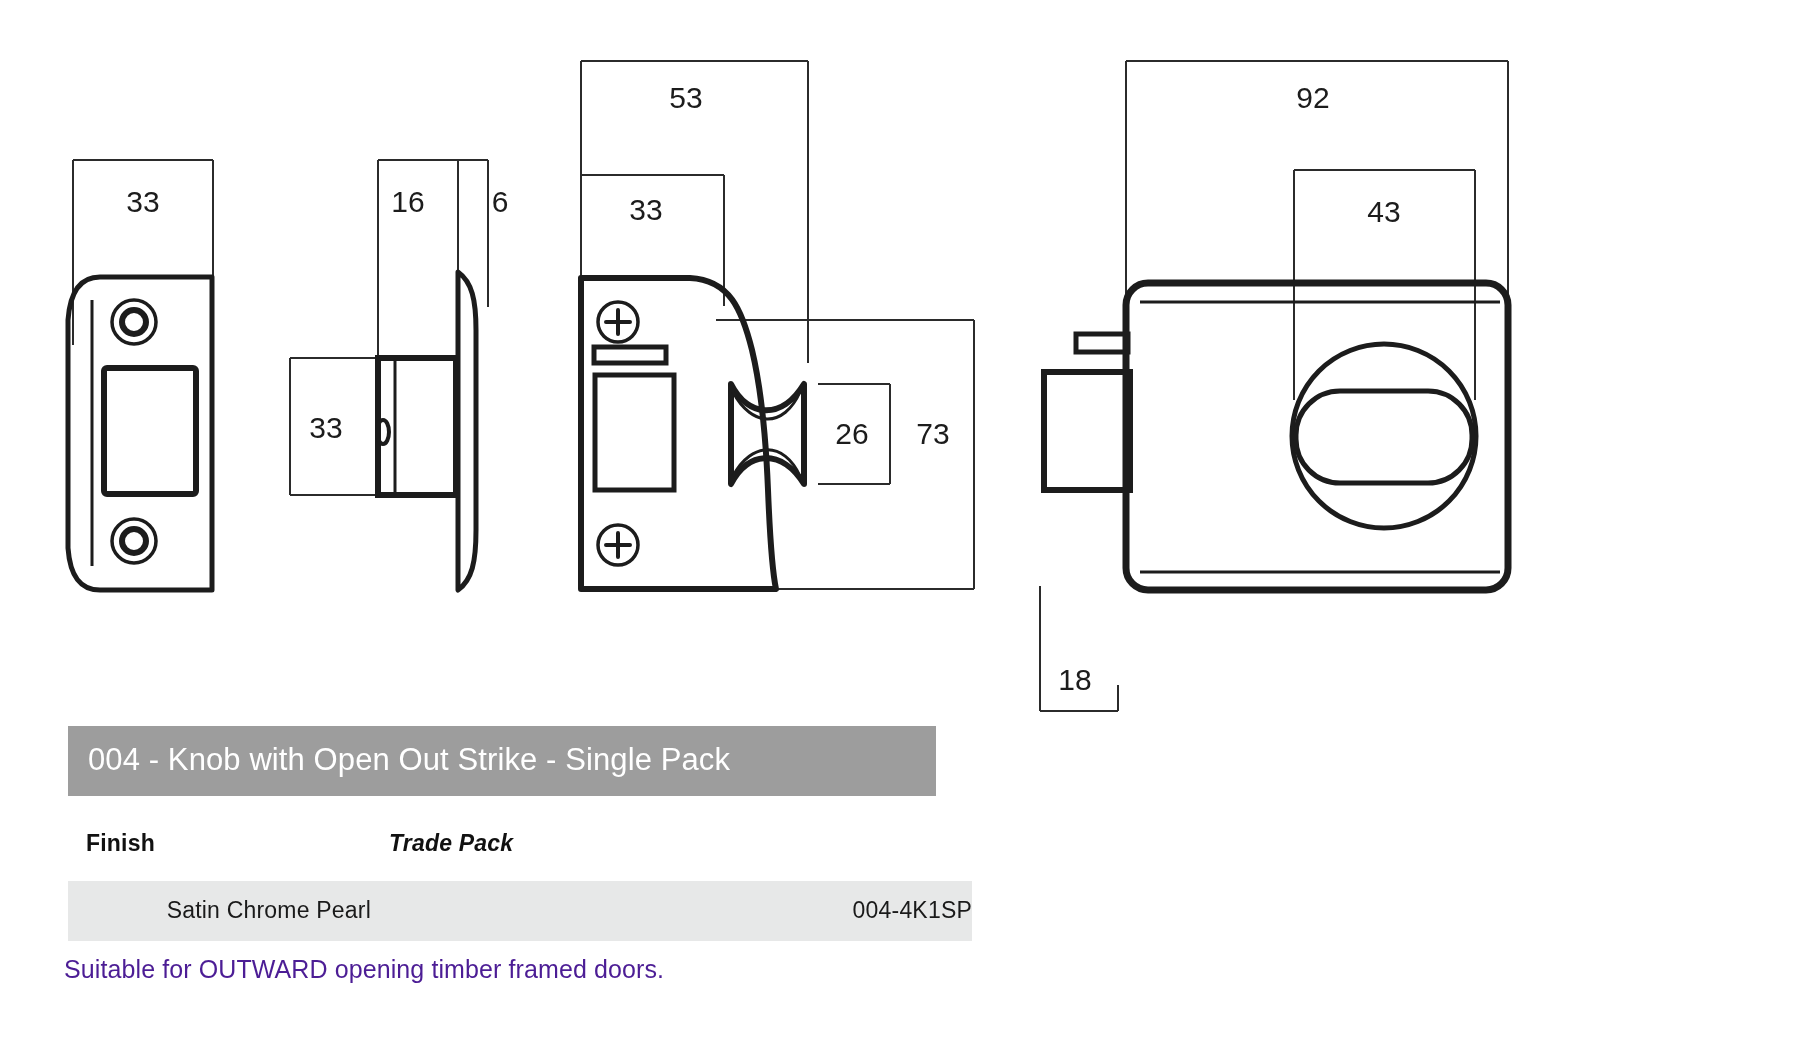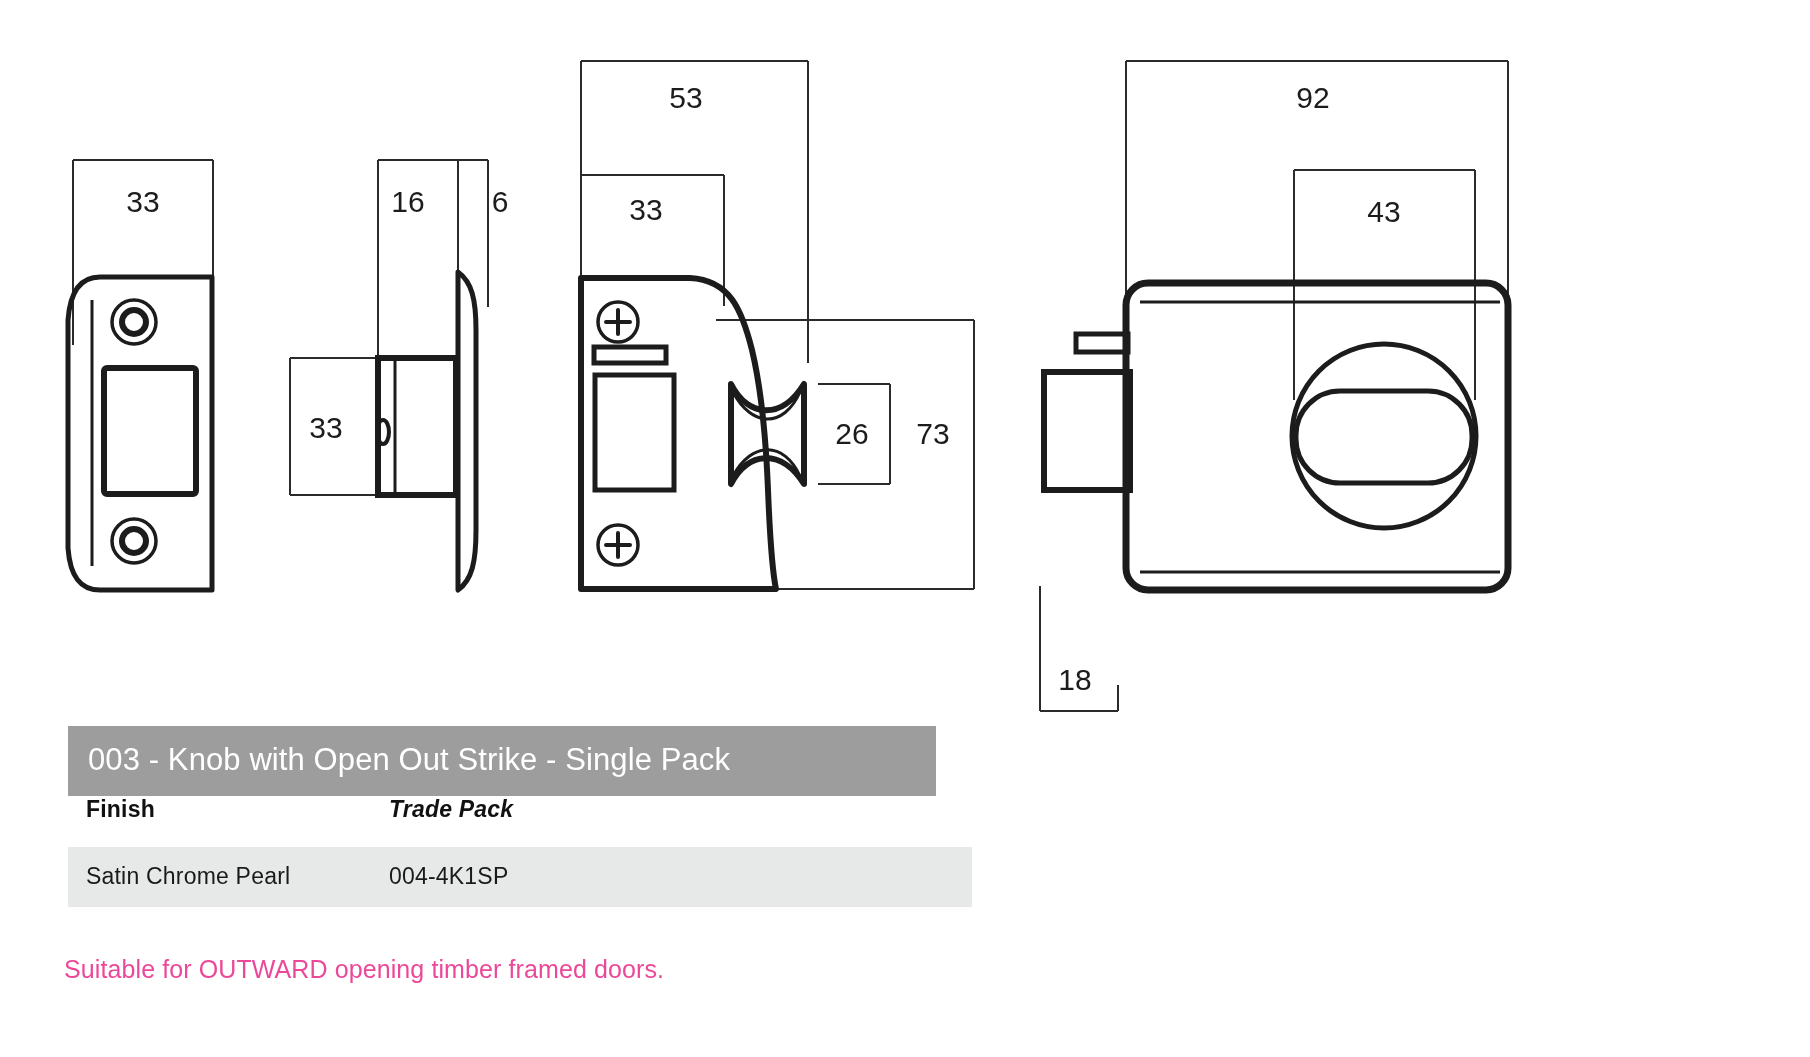--- a/index.html
+++ b/index.html
@@ -52,49 +52,50 @@
     color: #ffffff;
     font-size: 31px;
     line-height: 1.05;
     letter-spacing: 0.1px;
     padding: 18px 20px 20px 20px;
     height: 70px;
     display: flex;
     align-items: center;
   }
   .spec-table {
+    margin-top: 34px;
     width: 868px;
     border-collapse: collapse;
     table-layout: fixed;
   }
   .spec-table th {
     text-align: left;
     font-size: 23px;
     font-weight: bold;
     color: #111;
     padding: 0 0 24px 18px;
     letter-spacing: .2px;
   }
   .spec-table td {
-    text-align: left;
+    text-align: right;
     font-size: 23px;
     font-weight: normal;
     color: #1a1a1a;
     background: #e7e8e8;
     padding: 16px 0 17px 18px;
     letter-spacing: .2px;
   }
   .spec-table .col-finish { width: 285px; }
   .spec-table .col-trade  { width: 583px; font-style: italic; }
   .footnote {
     position: absolute;
     left: 64px;
     top: 955px;
     font-size: 25px;
-    color: #ec4899;
+    color: #4c1d95;
     letter-spacing: .1px;
   }
 </style>
 </head>
 <body>
 
 <div id="sheet">
 
   <div class="drawing-area">
     <svg width="1810" height="720" viewBox="0 0 1810 720" xmlns="http://www.w3.org/2000/svg">
@@ -260,21 +261,21 @@
 
         <circle cx="1384" cy="436" r="92" fill="none" stroke="#1c1c1c" stroke-width="5"></circle>
         <rect x="1296" y="391" width="176" height="92" rx="44" fill="none" stroke="#1c1c1c" stroke-width="5"></rect>
       </g>
 
     </svg>
   </div>
 
   <div class="info-block">
     <div class="title-bar">
-      <span>003 - Knob with Open Out Strike - Single Pack</span>
+      <span>004 - Knob with Open Out Strike - Single Pack</span>
     </div>
 
     <table class="spec-table">
       <thead>
         <tr>
           <th class="col-finish">Finish</th>
           <th class="col-trade">Trade Pack</th>
         </tr>
       </thead>
       <tbody>

